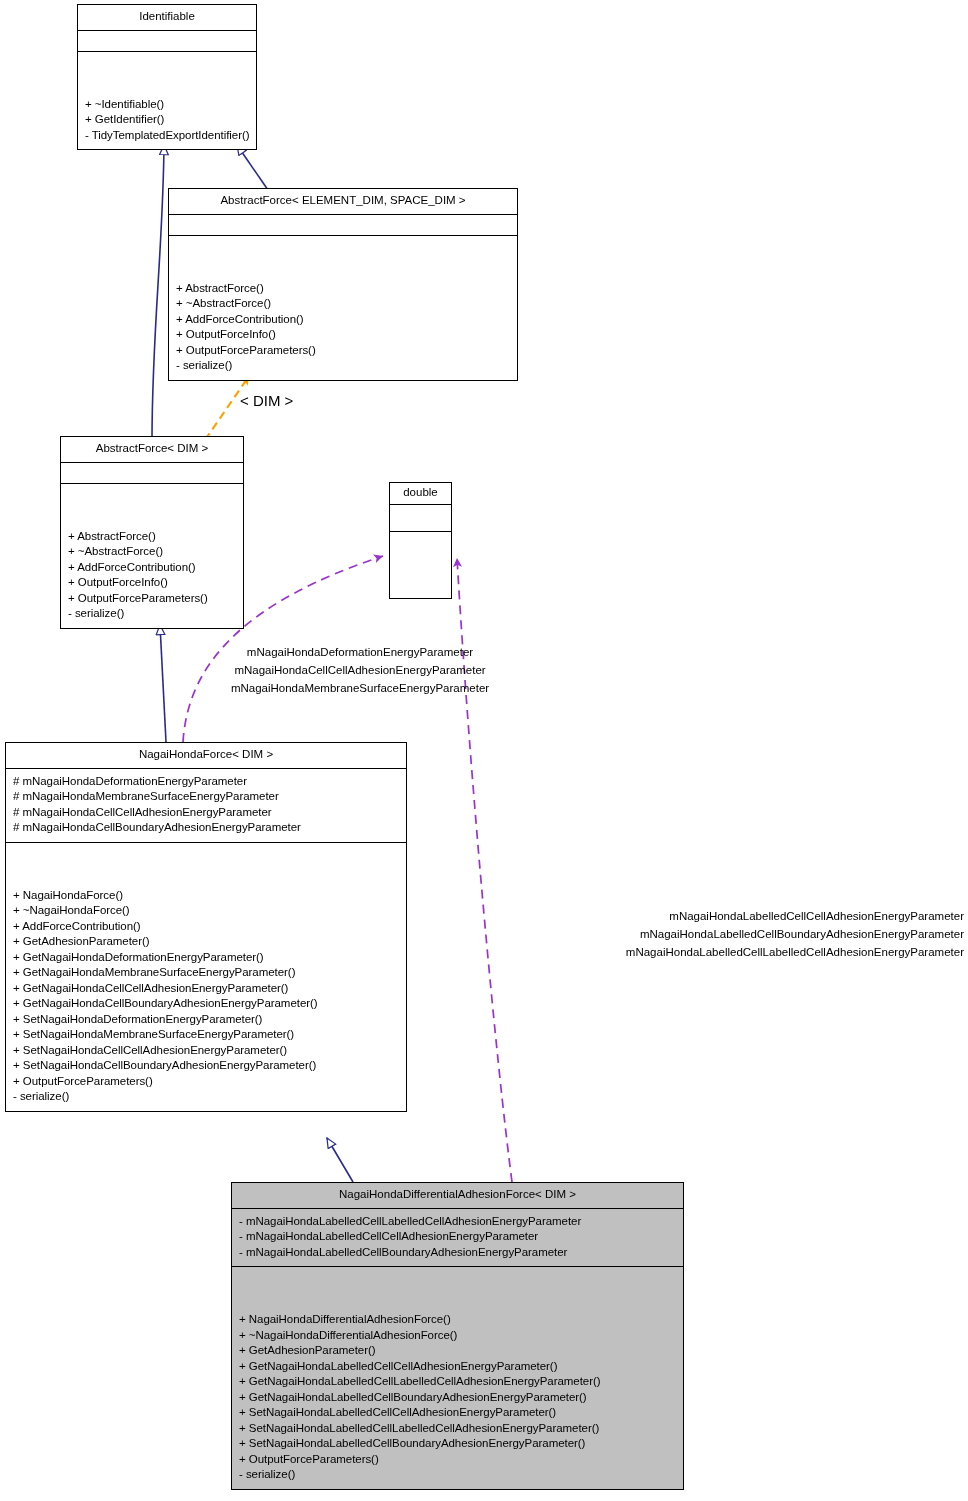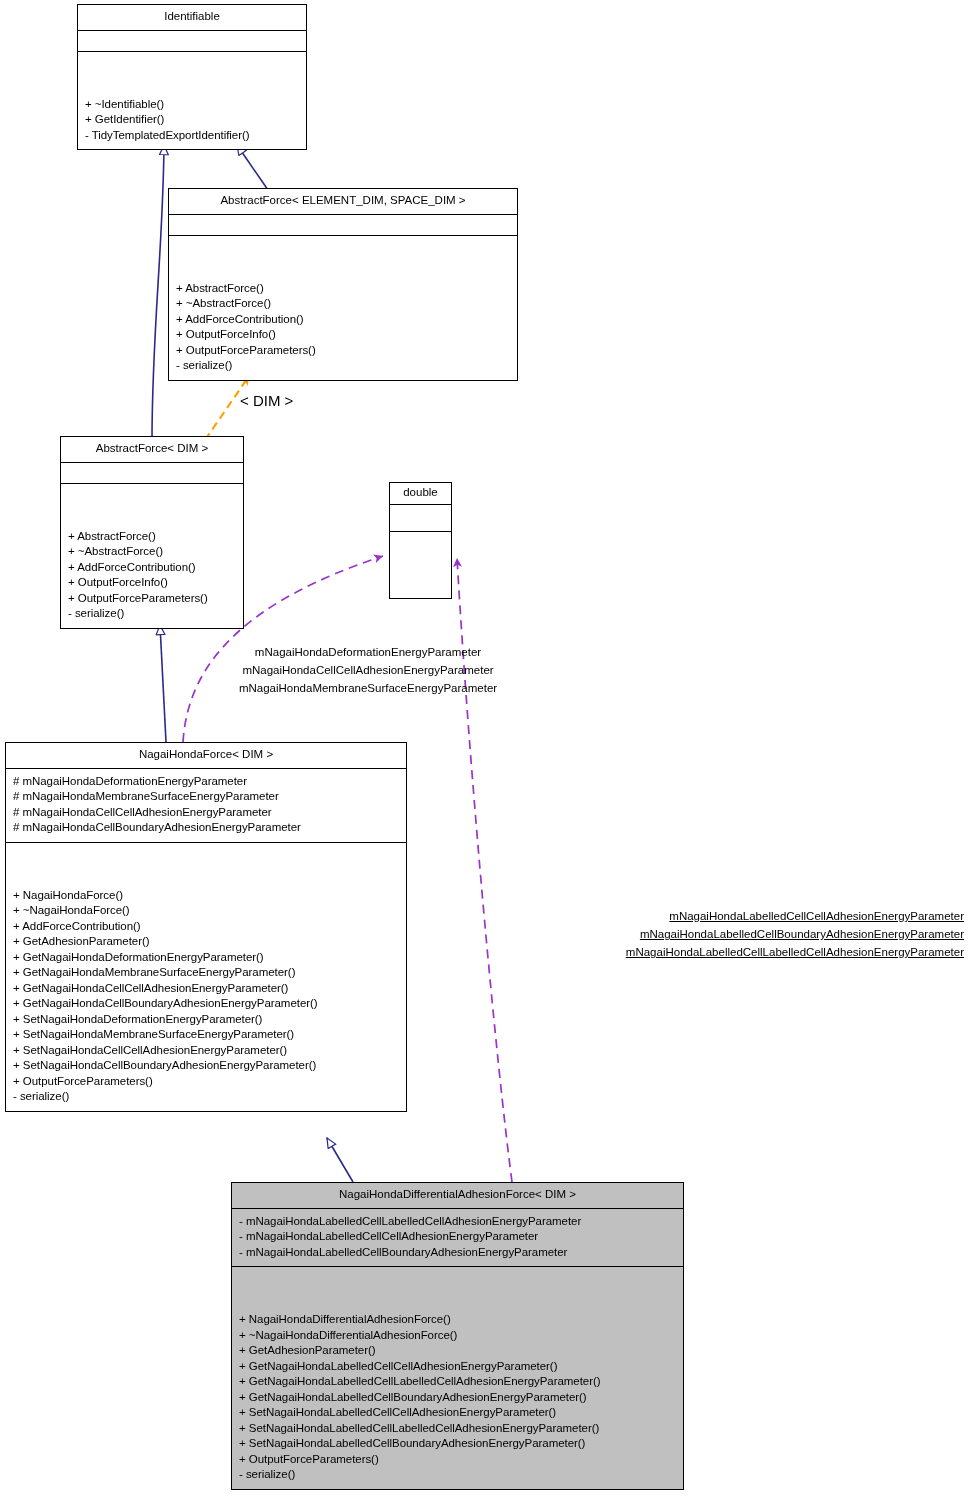--- a/index.html
+++ b/index.html
@@ -110,21 +110,21 @@
 
     <path d="M 166,742 L 160,625" fill="none" stroke="#2a2a8c" stroke-width="1.6" marker-end="url(#inh-arrow)"></path>
 
     <path d="M 183,742 C 188,660 250,600 383,556" fill="none" stroke="#9933cc" stroke-width="1.7" stroke-dasharray="9,6" marker-end="url(#use-arrow)"></path>
 
     <path d="M 512,1182 C 496,1060 470,780 457,558" fill="none" stroke="#9933cc" stroke-width="1.7" stroke-dasharray="9,6" marker-end="url(#use-arrow)"></path>
 
     <path d="M 353,1182 L 327,1138" fill="none" stroke="#2a2a8c" stroke-width="1.6" marker-end="url(#inh-arrow)"></path>
   </svg>
 
-  <div class="uml-class" style="left:77px; top:4px; width:230px;">
+  <div class="uml-class" style="left:77px; top:4px; width:180px;">
     <div class="cls-title">Identifiable</div>
     <div class="cls-compartment empty"></div>
     <div class="cls-compartment last">
       <div class="member">+ ~Identifiable()</div>
       <div class="member">+ GetIdentifier()</div>
       <div class="member">- TidyTemplatedExportIdentifier()</div>
     </div>
   </div>
 
   <div class="uml-class" style="left:168px; top:188px; width:350px;">
@@ -154,27 +154,27 @@
       <div class="member">- serialize()</div>
     </div>
   </div>
 
   <div class="uml-class" style="left:389px; top:482px; width:63px;">
     <div class="cls-title" style="padding:4px 4px 5px 4px;">double</div>
     <div class="cls-compartment empty" style="height:26px;"></div>
     <div class="cls-compartment last empty" style="height:26px;"></div>
   </div>
 
-  <div class="edge-label center" style="left:198px; top:643px; width:340px;">
+  <div class="edge-label center" style="left:190px; top:643px; width:340px;">
     <div>mNagaiHondaDeformationEnergyParameter</div>
     <div>mNagaiHondaCellCellAdhesionEnergyParameter</div>
     <div>mNagaiHondaMembraneSurfaceEnergyParameter</div>
   </div>
 
-  <div class="edge-label right" style="left:558px; top:907px; width:406px;text-decoration:underline;">
+  <div class="edge-label right" style="left:558px; top:907px; width:406px;">
     <div>mNagaiHondaLabelledCellCellAdhesionEnergyParameter</div>
     <div>mNagaiHondaLabelledCellBoundaryAdhesionEnergyParameter</div>
     <div>mNagaiHondaLabelledCellLabelledCellAdhesionEnergyParameter</div>
   </div>
 
   <div class="uml-class" style="left:5px; top:742px; width:402px;">
     <div class="cls-title">NagaiHondaForce&lt; DIM &gt;</div>
     <div class="cls-compartment">
       <div class="member"># mNagaiHondaDeformationEnergyParameter</div>
       <div class="member"># mNagaiHondaMembraneSurfaceEnergyParameter</div>

